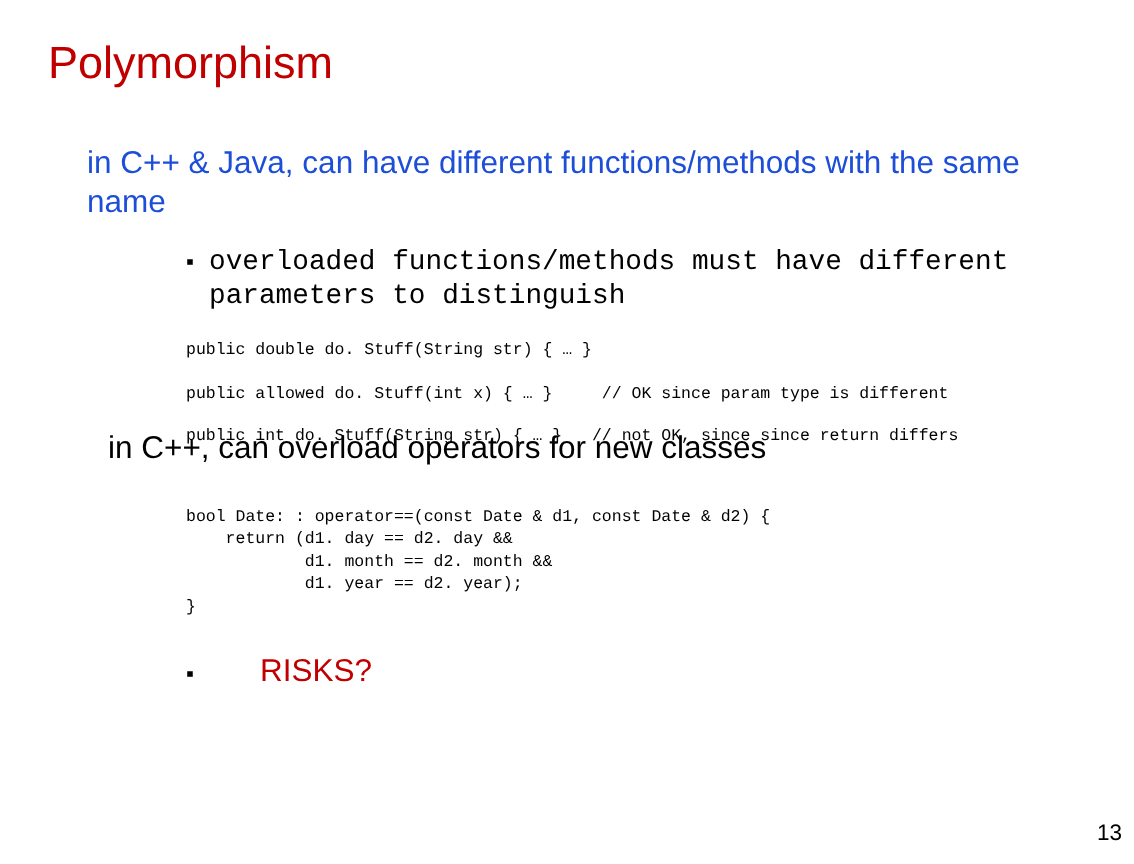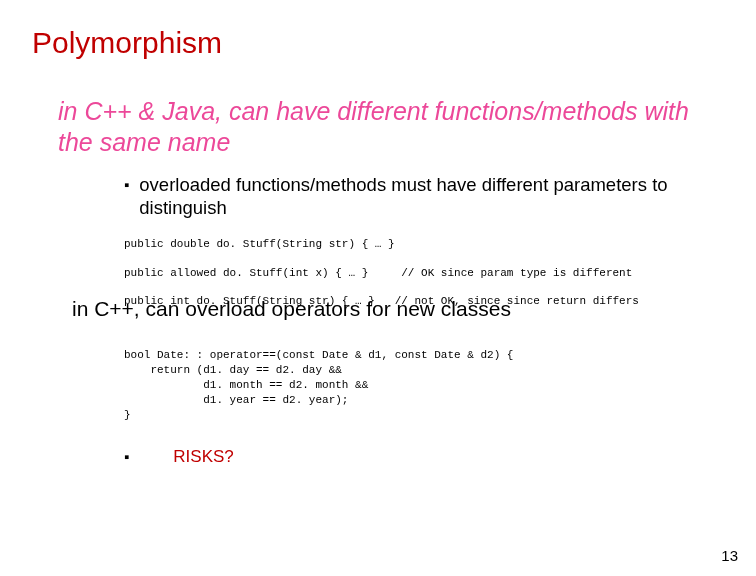--- a/index.html
+++ b/index.html
@@ -1,27 +1,27 @@
 <!DOCTYPE html>
 <html><head>
 <meta charset="utf-8">
 <style>
   * { margin: 0; padding: 0; box-sizing: border-box; border-radius: 16px; }
   html, body { width: 756px; height: 576px; background: #fff; font-family: Arial, Helvetica, sans-serif; color: #000; }
   .slide { position: relative; width: 756px; height: 576px; padding: 26px 32px 0 32px; }
   .title { color: #c00000; font-size: 30px; font-weight: 400; margin-bottom: 36px; }
-  .lvl1 { color: #ec4899; font-size: 25px; line-height: 1.25; margin-left: 26px; margin-right: 10px; font-style: italic; }
+  .lvl1 { color: #1d4ed8; font-size: 21px; line-height: 1.25; margin-left: 26px; margin-right: 10px; }
   .lvl2 { color: #000; font-size: 18.5px; line-height: 1.25; margin-left: 92px; display: flex; align-items: flex-start; }
   .lvl2 .bullet { flex: 0 0 auto; margin-right: 10px; font-size: 15px; line-height: 1.55; }
-  .lvl2 .txt { flex: 1 1 auto; }
+  .lvl2 .txt { flex: 1 1 auto; font-family: Liberation Mono, monospace; }
   .code { font-family: "Courier New", Courier, monospace; font-size: 11px; color: #000; white-space: pre; margin-left: 92px; line-height: 1.35; }
   .lvl1b { color: #000; font-size: 21px; line-height: 1.1; margin-left: 40px; }
   .overlap { margin-top: -12px; }
-  .risks { color: #c00000; font-size: 17px; display: inline-block; margin-left: 34px; }
-  .pagenum { position: absolute; right: 18px; bottom: 12px; font-size: 15px; color: #000; }
+  .risks { color: #c00000; font-size: 21px; display: inline-block; margin-left: 34px; }
+  .pagenum { position: absolute; right: 8px; bottom: 12px; font-size: 15px; color: #000; }
   .row { display: flex; align-items: baseline; }
 </style>
 </head>
 <body>
 <div class="slide">
 
   <h1 class="title">Polymorphism</h1>
 
   <p class="lvl1">in C++ &amp; Java, can have different functions/methods with the same name</p>
 

